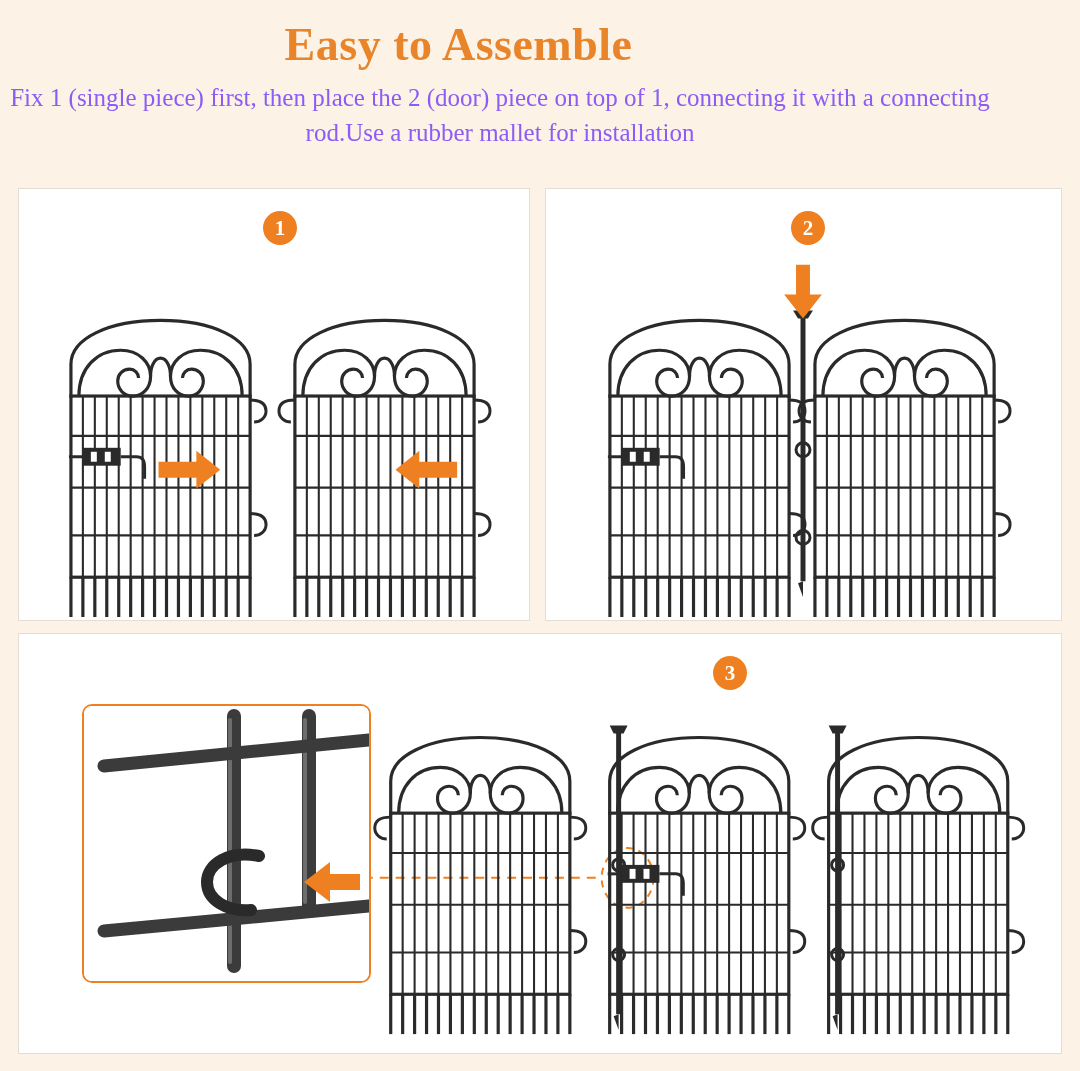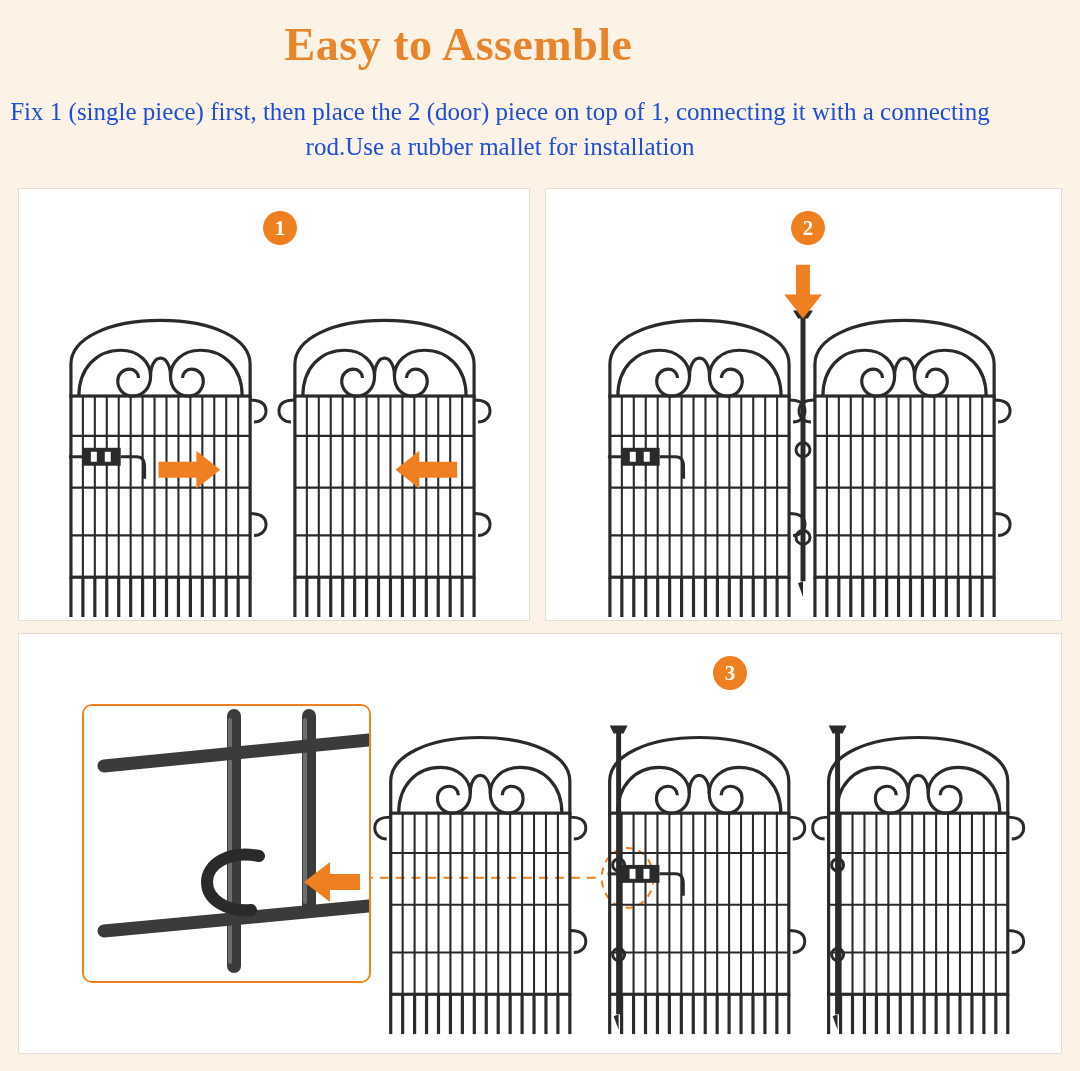--- a/index.html
+++ b/index.html
@@ -31,26 +31,26 @@
   .title {
     margin: 0;
     padding-top: 18px;
     font-size: 46px;
     font-weight: bold;
     color: #e8852a;
     letter-spacing: 0.5px;
     font-family: "Liberation Serif", serif;
   }
   .subtitle {
-    margin: 14px auto;
+    margin: 0 auto;
     padding-top: 10px;
     width: 1000px;
     font-size: 25px;
     line-height: 1.38;
-    color: #1d4ed8;
+    color: #8b5cf6;
     font-family: "Liberation Serif", serif;
   }
   .panels {
     position: absolute;
     left: 18px;
     top: 188px;
     width: 1044px;
     height: 866px;
   }
   .panel {

